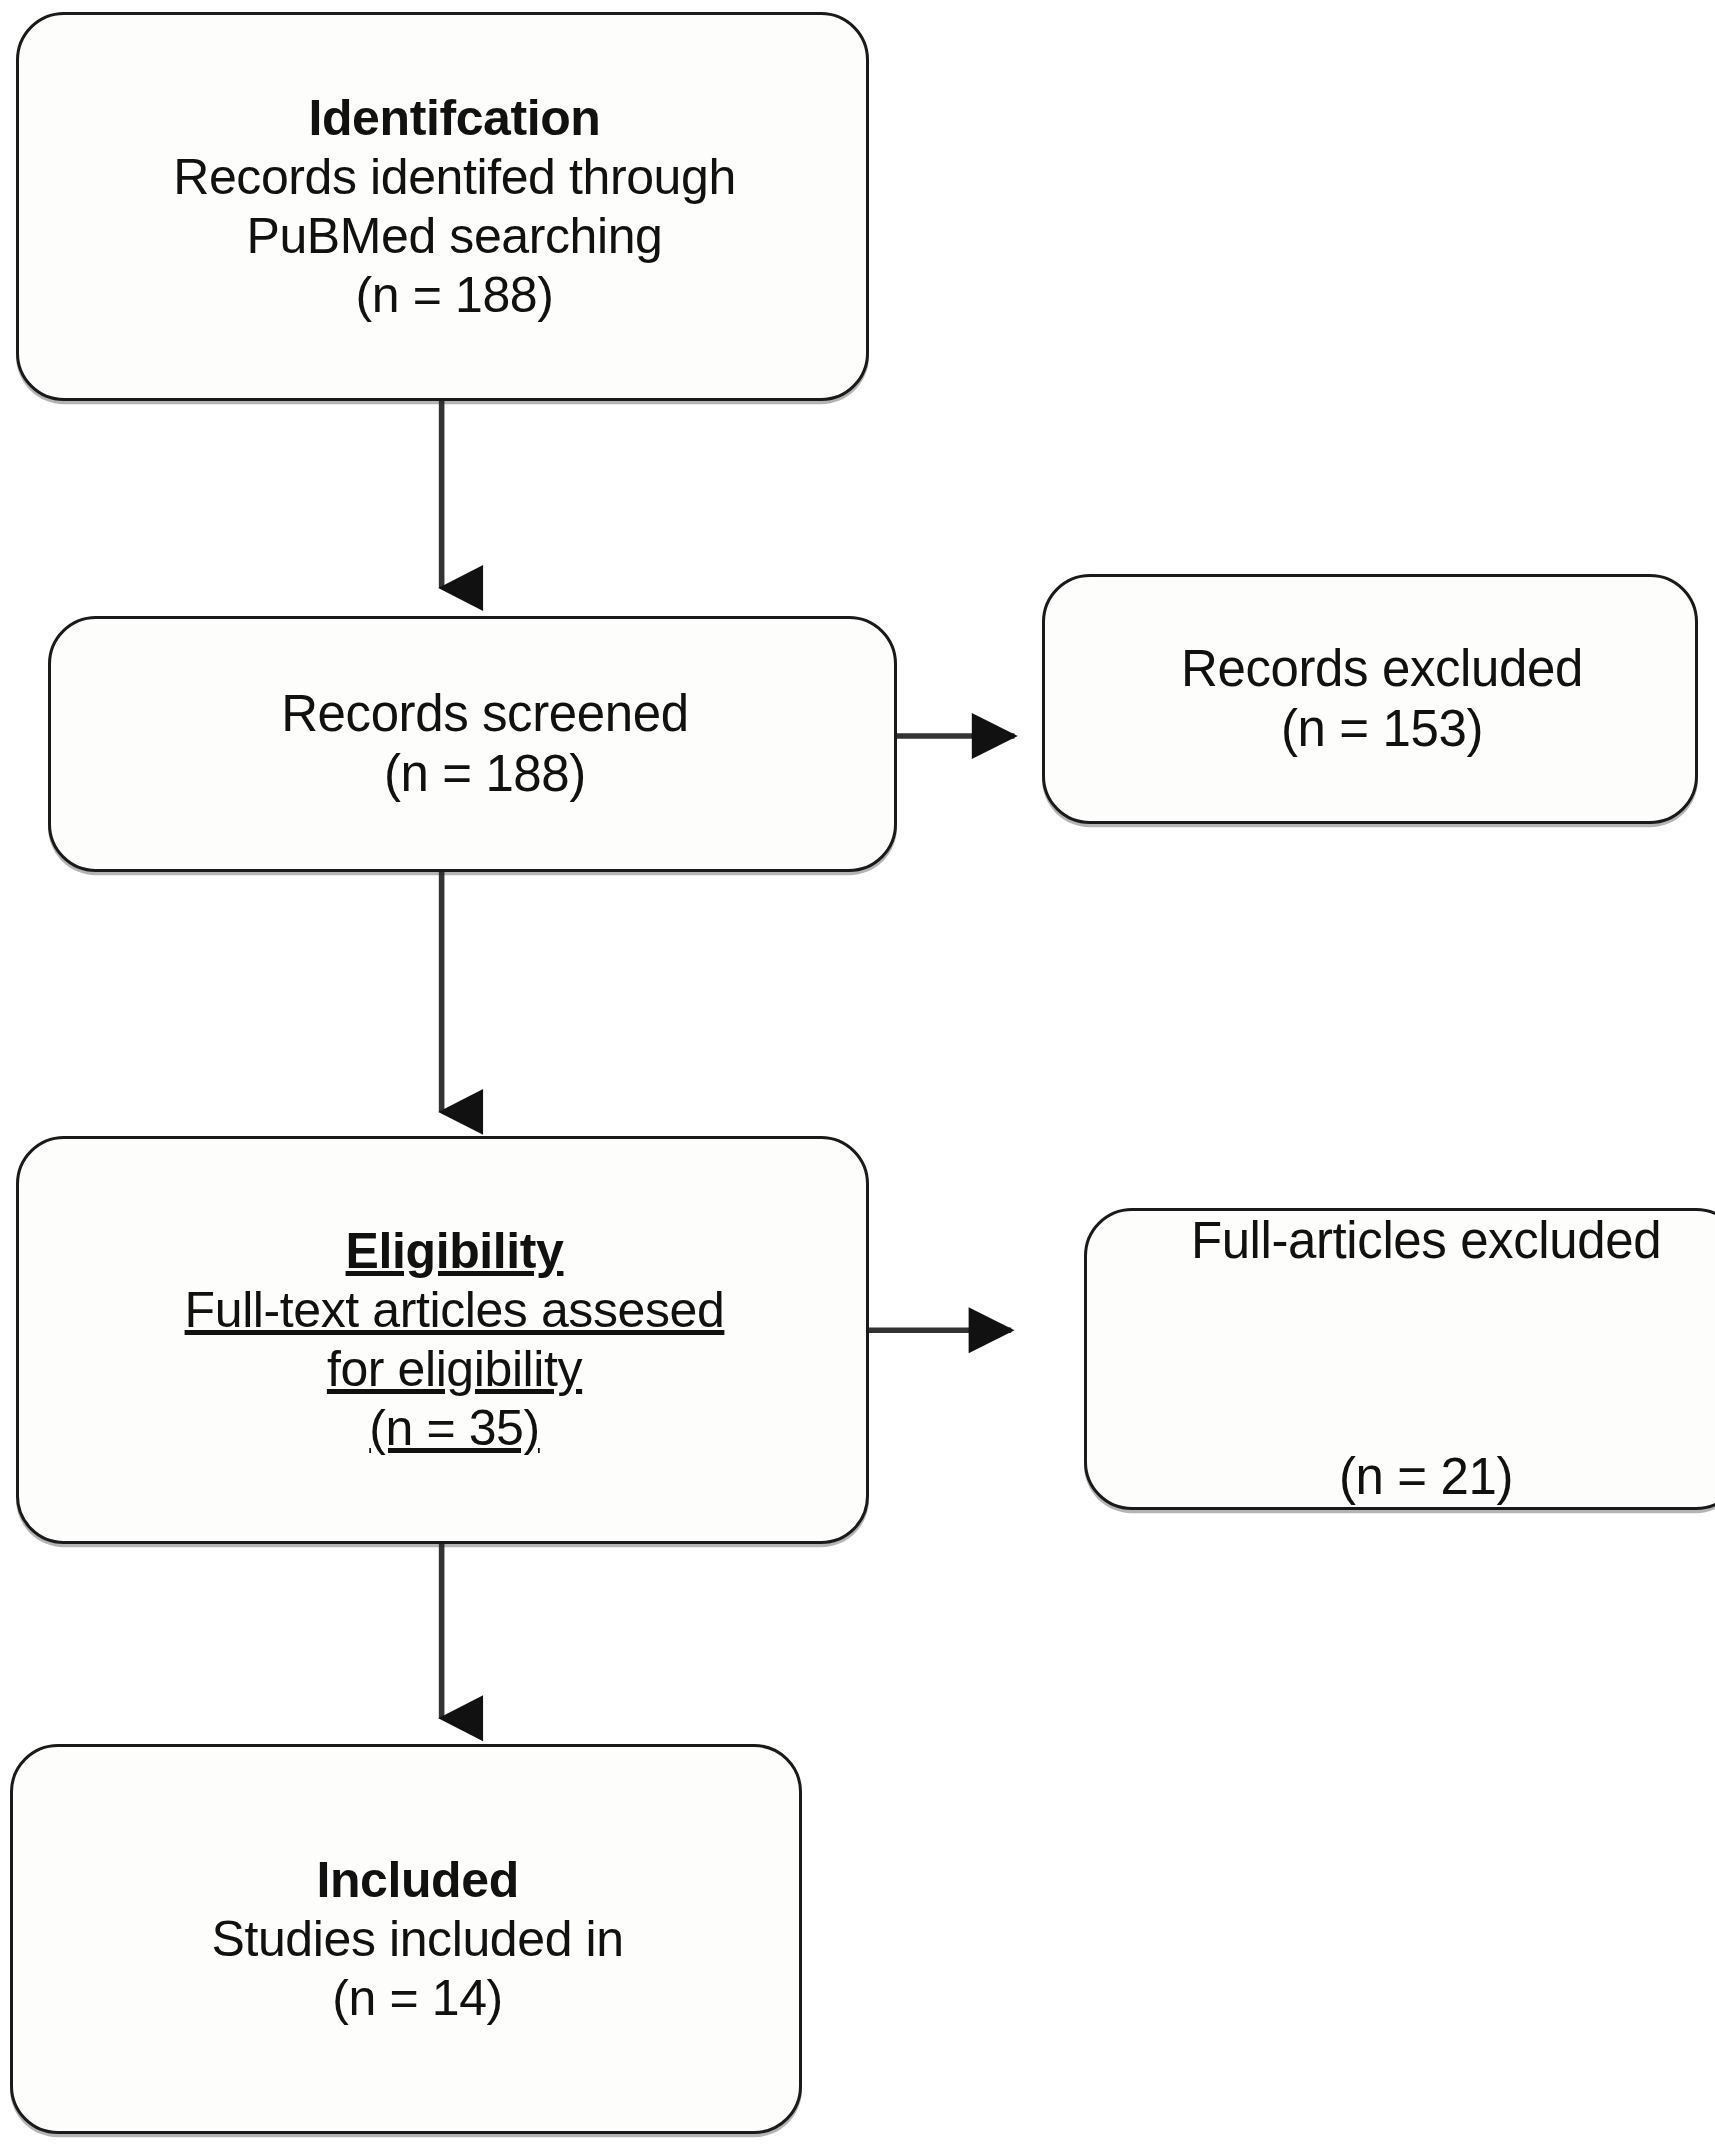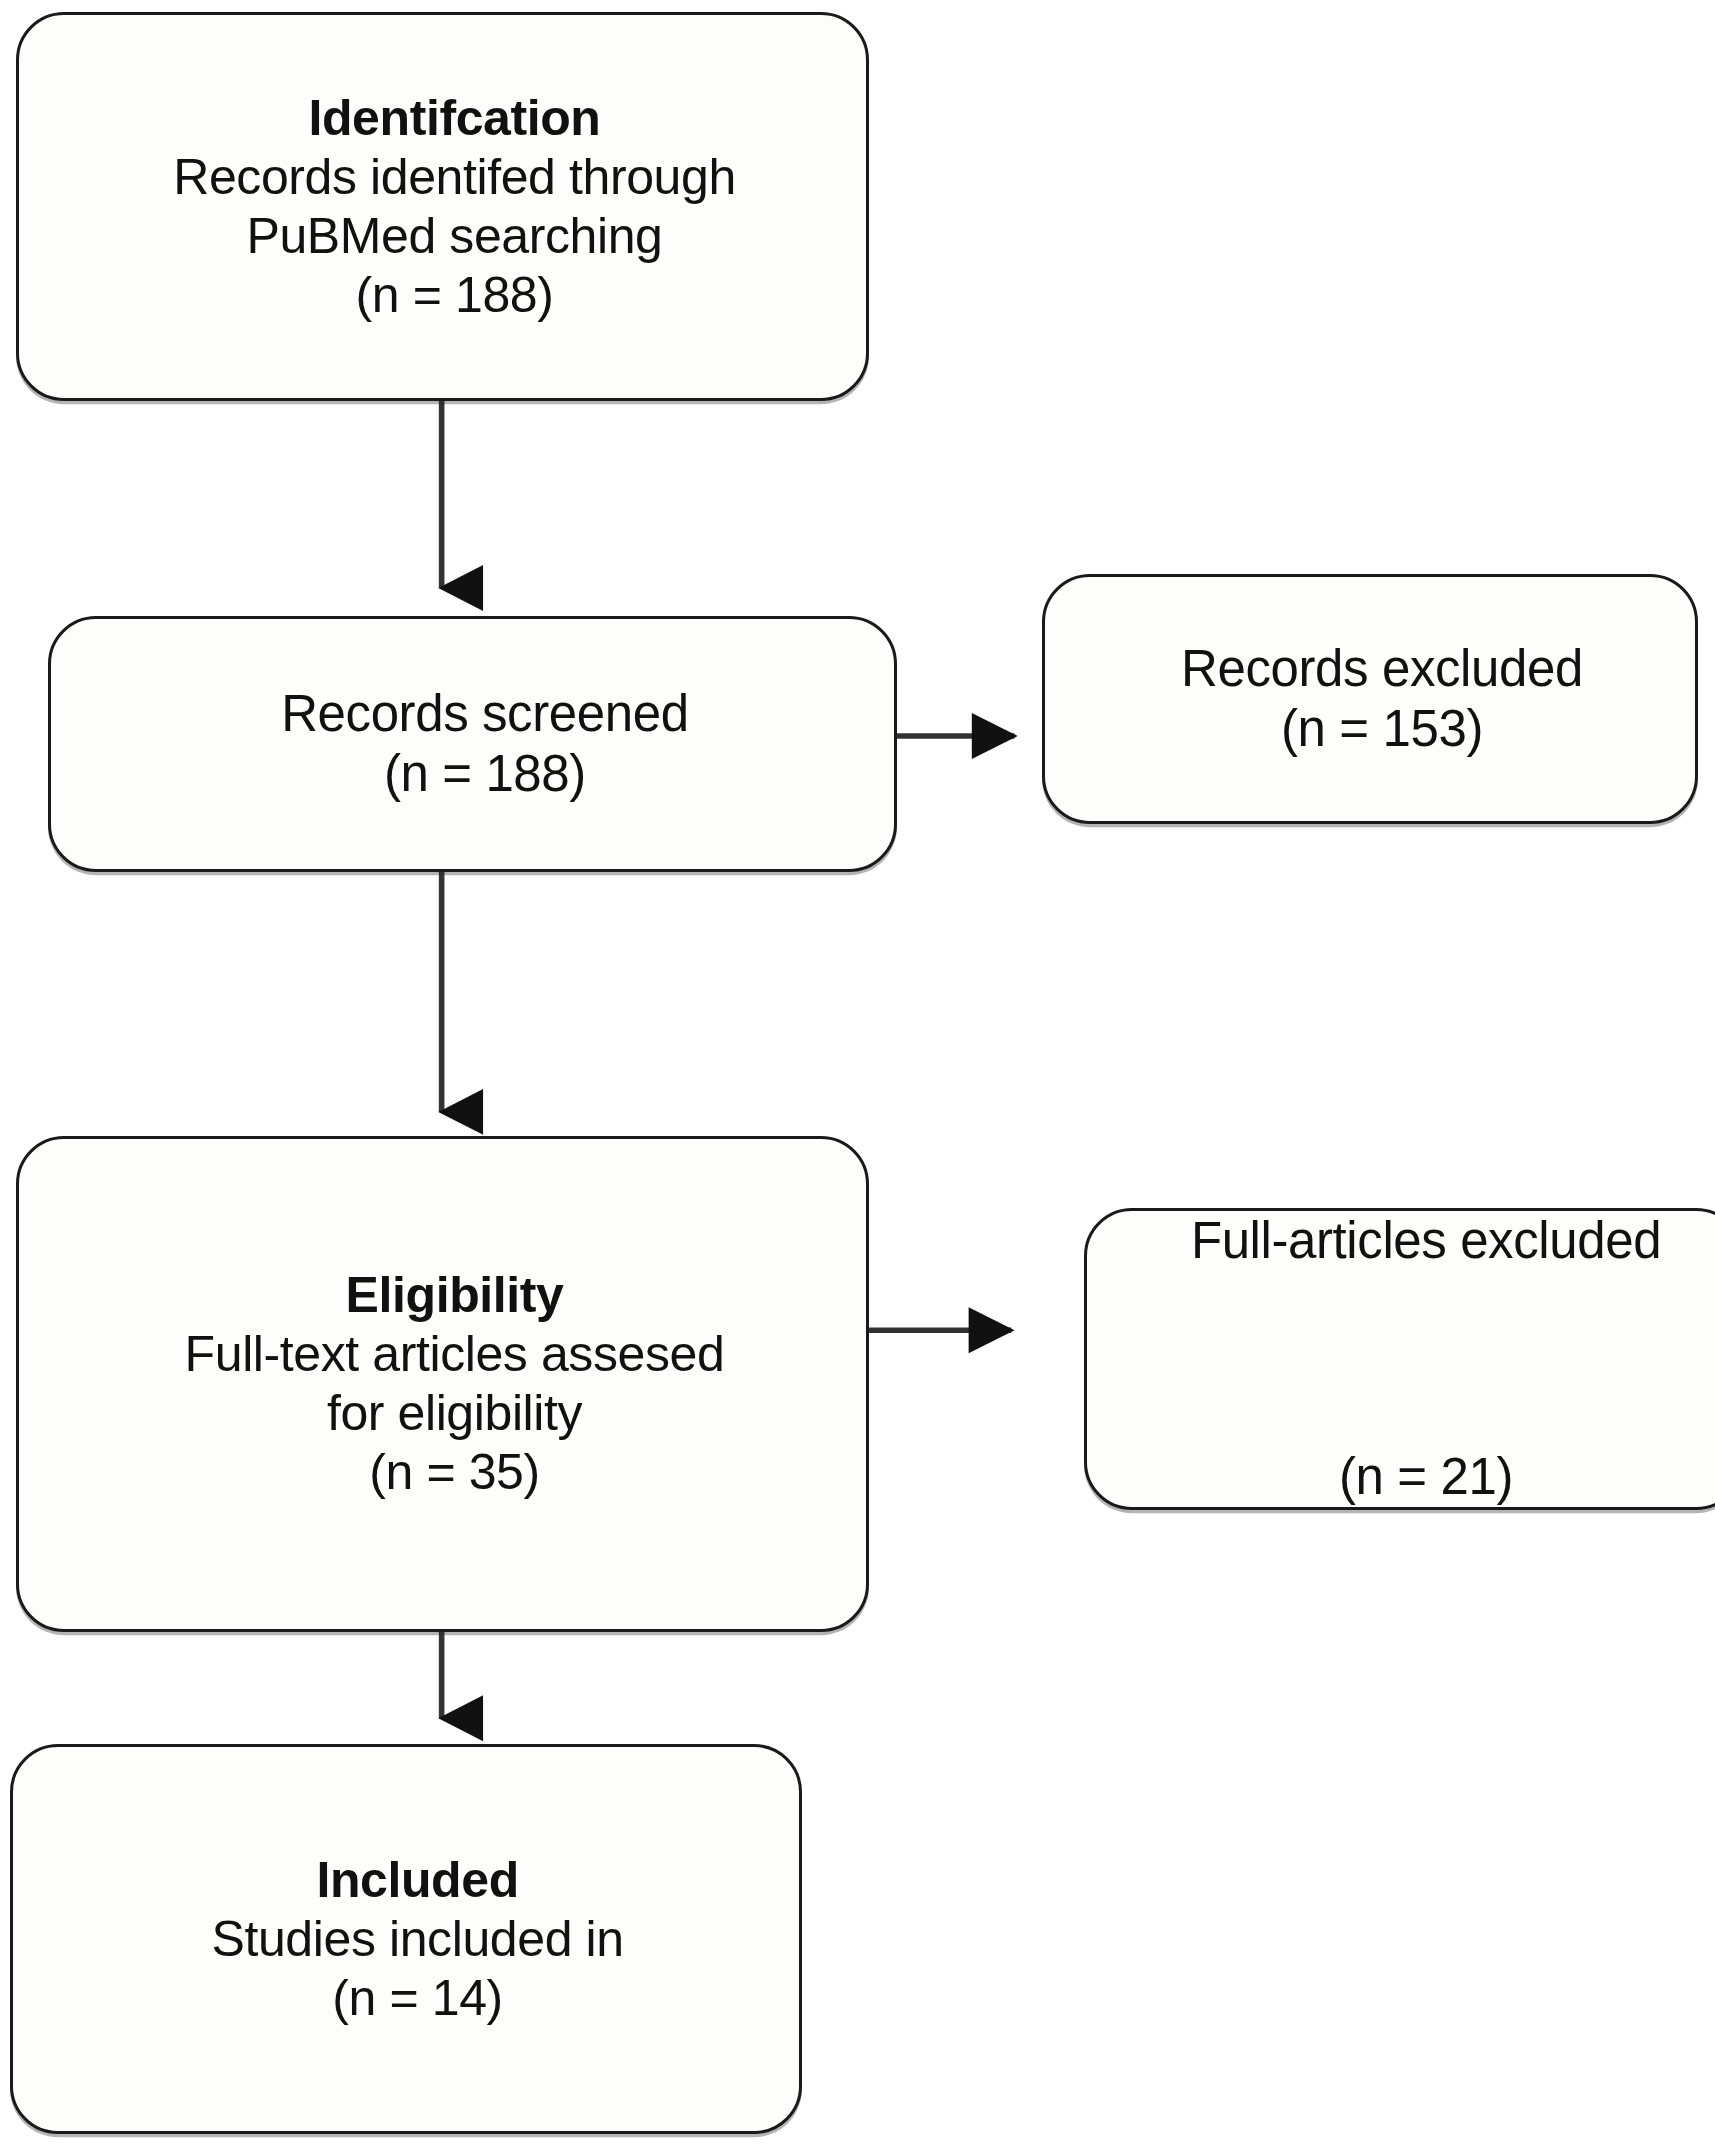--- a/index.html
+++ b/index.html
@@ -49,21 +49,21 @@
     white-space: nowrap;
   }
   .node .line.stage {
     font-weight: bold;
     letter-spacing: -0.4px;
   }
   
   #box-identification { left: 16px;   top: 12px;   width: 853px; height: 389px; }
   #box-screened      { left: 18.4px;   top: 616px;  width: 849px; height: 256px; margin-left: 30px; }
   #box-records-excl  { left: 1042px; top: 574px;  width: 656px;  height: 250px; }
-  #box-eligibility   { left: 16px;   top: 1136px; width: 853px; height: 496px; }
+  #box-eligibility   { left: 16px;   top: 1136px; width: 853px; height: 408px; text-decoration: underline; }
   #box-full-excl     { left: 1084px; top: 1208px; width: 660px;  height: 302px; justify-content: space-between; }
   #box-included      { left: 9.6px;   top: 1744px; width: 792px;  height: 390px; }
 
   #box-screened .line,
   #box-records-excl .line,
   #box-full-excl .line { font-size: 51px; }
 </style>
 </head>
 <body>
 

